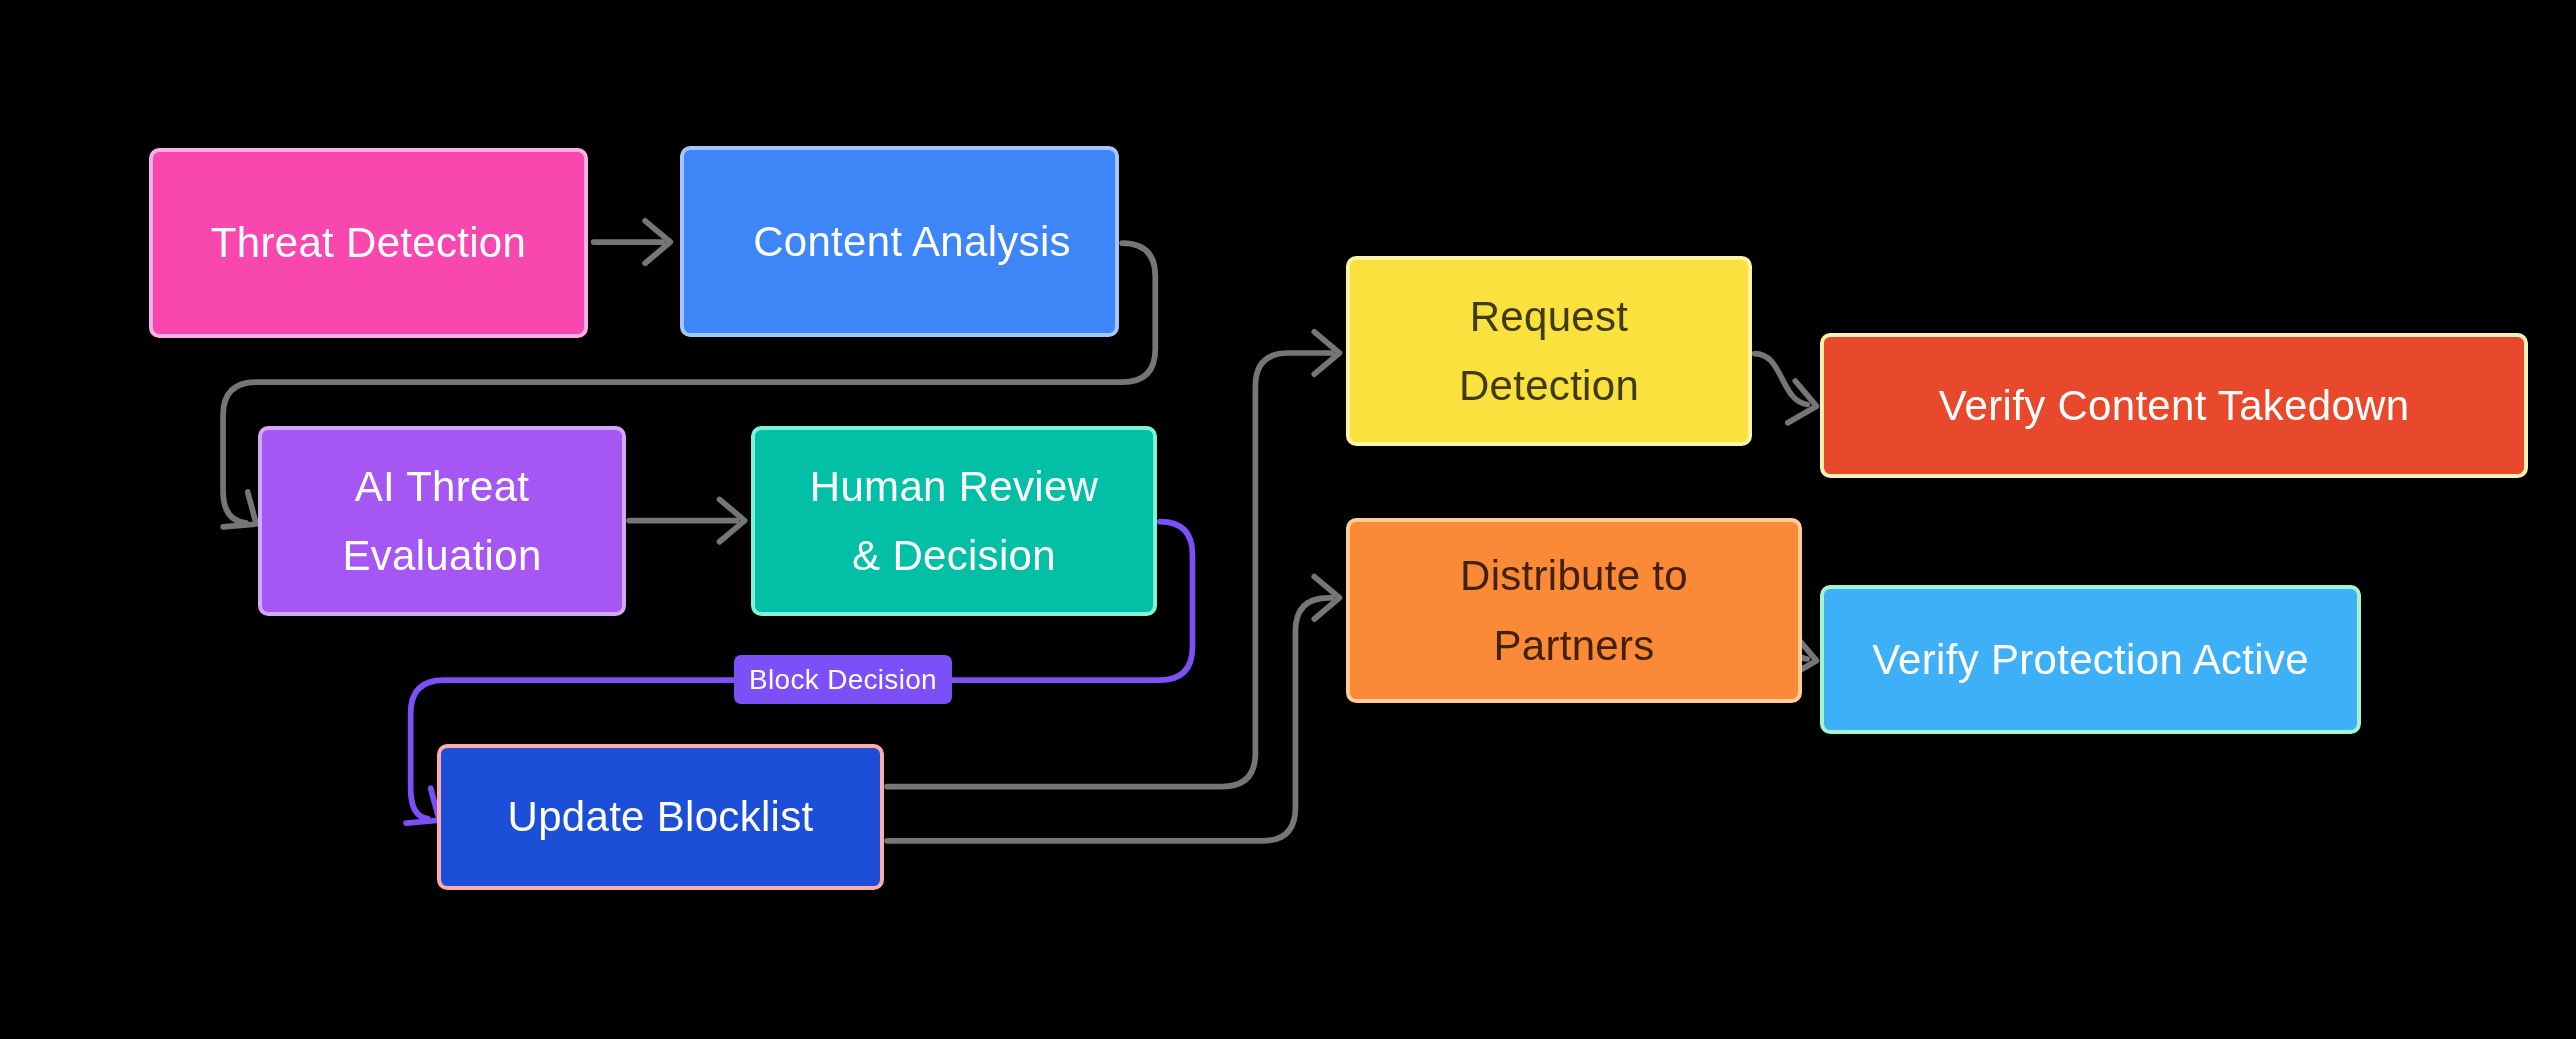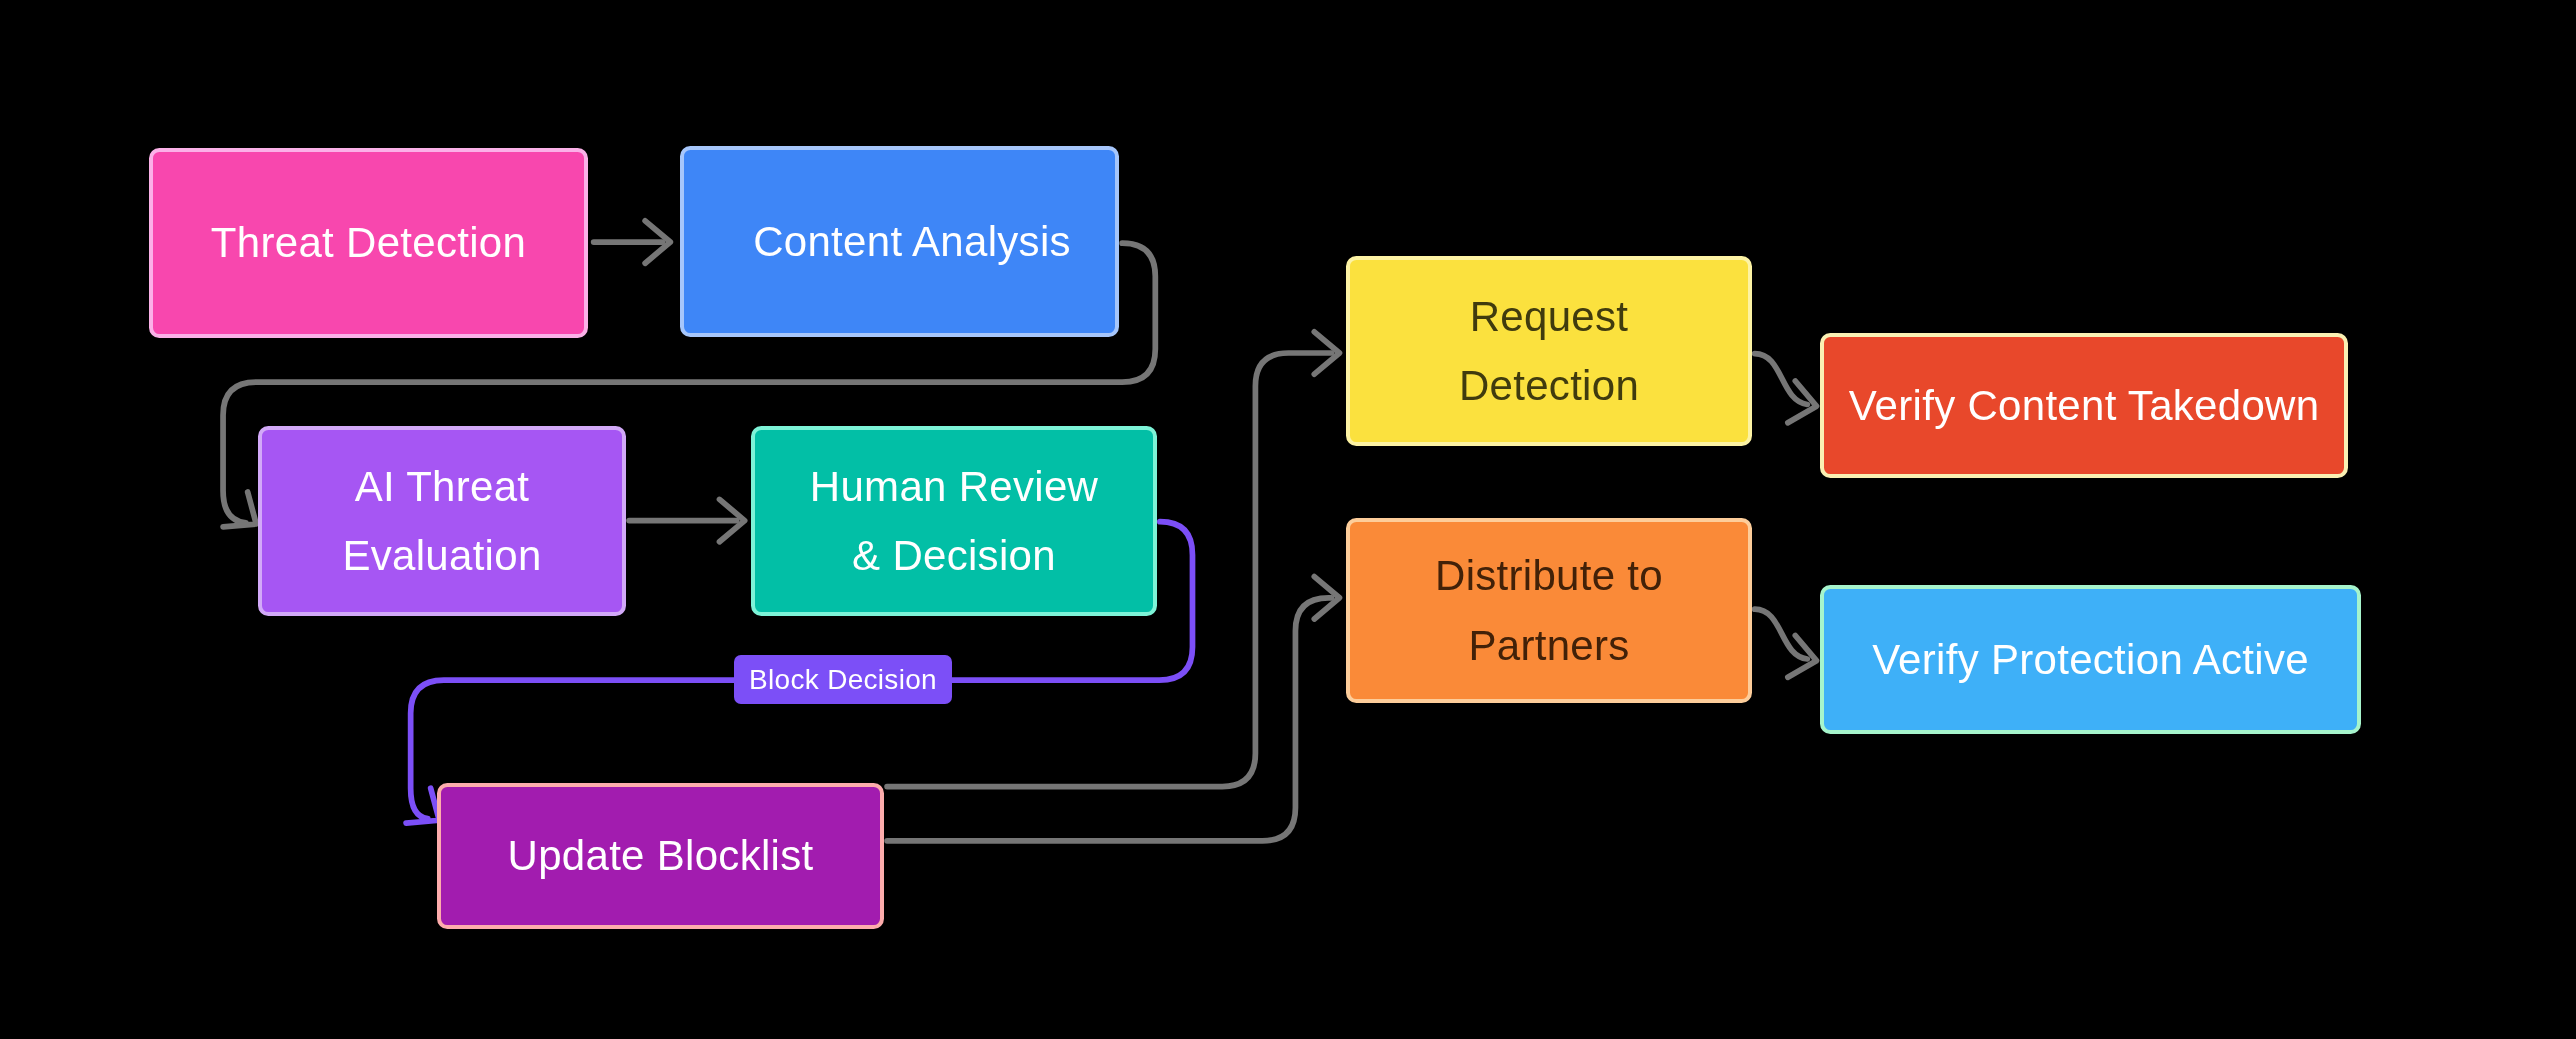--- a/index.html
+++ b/index.html
@@ -13,22 +13,22 @@
   .node{position:absolute;box-sizing:border-box;border:4px solid #fff;
         border-radius:10.3px;display:flex;align-items:center;justify-content:center;
         text-align:center;font-size:42px;font-weight:500;line-height:1.65;
         letter-spacing:0.3px;white-space:pre-line;color:#fff;}
   .n0{left:149px;top:148px;width:439px;height:190px;}
   .n1{left:680px;top:146px;width:439px;height:191px;}
   .n2{left:258px;top:426px;width:368px;height:190px;justify-content:center;}
   .n3{left:751px;top:426px;width:406px;height:190px;}
   .n4{left:437px;top:744px;width:447px;height:146px;}
   .n5{left:1346px;top:256px;width:406px;height:190px;}
-  .n6{left:1346px;top:518px;width:406px;height:185px;}
-  .n7{left:1820px;top:333px;width:528px;height:145px;align-items:center;}
+  .n6{left:1346px;top:518px;width:456px;height:185px;}
+  .n7{left:1820px;top:333px;width:708px;height:145px;align-items:center;}
   .n8{left:1820px;top:585px;width:541px;height:149px;}
   .edge-label{position:absolute;left:734px;top:655px;width:218px;height:49px;
         border-radius:6.9px;display:flex;align-items:center;justify-content:center;
         font-size:28px;font-weight:500;letter-spacing:0.3px;color:#fff;}
 </style>
 </head>
 <body style="background: rgb(0, 0, 0);">
 
 <div class="canvas">
 
@@ -74,21 +74,21 @@
     <span class="label">Content Analysis</span>
   </div>
   <div class="node n2" style="background: rgb(166, 86, 243); border-color: rgb(210, 169, 248); color: rgb(255, 255, 255);">
     <span class="label">AI Threat
 Evaluation</span>
   </div>
   <div class="node n3" style="background: rgb(2, 191, 166); border-color: rgb(125, 243, 215); color: rgb(255, 255, 255);">
     <span class="label">Human Review
 &amp; Decision</span>
   </div>
-  <div class="node n4" style="background: #a21caf; border-color: rgb(253, 172, 172); color: rgb(255, 255, 255); margin-top: 39px;">
+  <div class="node n4" style="background: #1d4ed8; border-color: rgb(253, 172, 172); color: rgb(255, 255, 255);">
     <span class="label">Update Blocklist</span>
   </div>
   <div class="node n5" style="background: rgb(251, 225, 62); border-color: rgb(253, 243, 164); color: rgb(64, 59, 14);">
     <span class="label">Request
 Detection</span>
   </div>
   <div class="node n6" style="background: rgb(250, 138, 56); border-color: rgb(253, 205, 154); color: rgb(66, 33, 8);">
     <span class="label">Distribute to
 Partners</span>
   </div>

